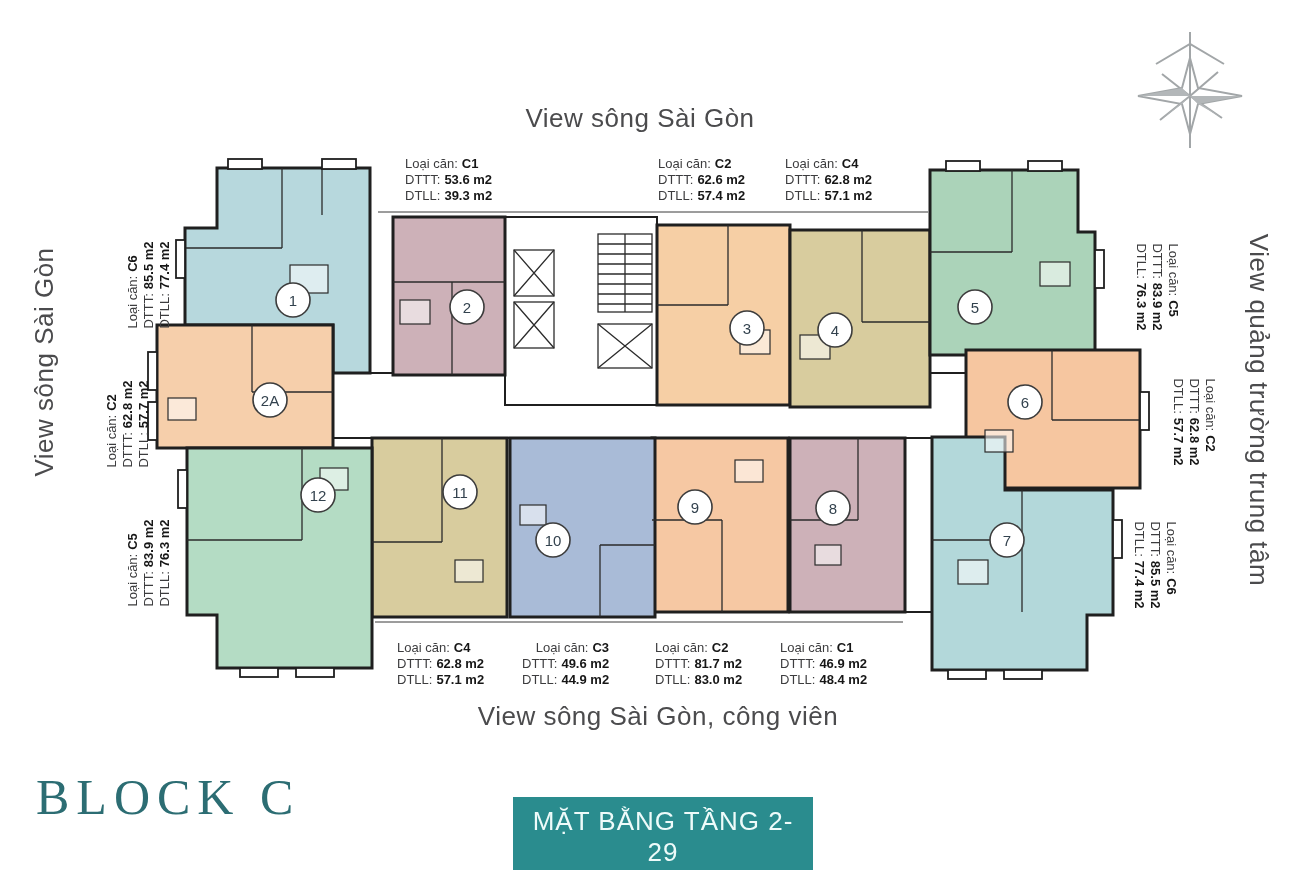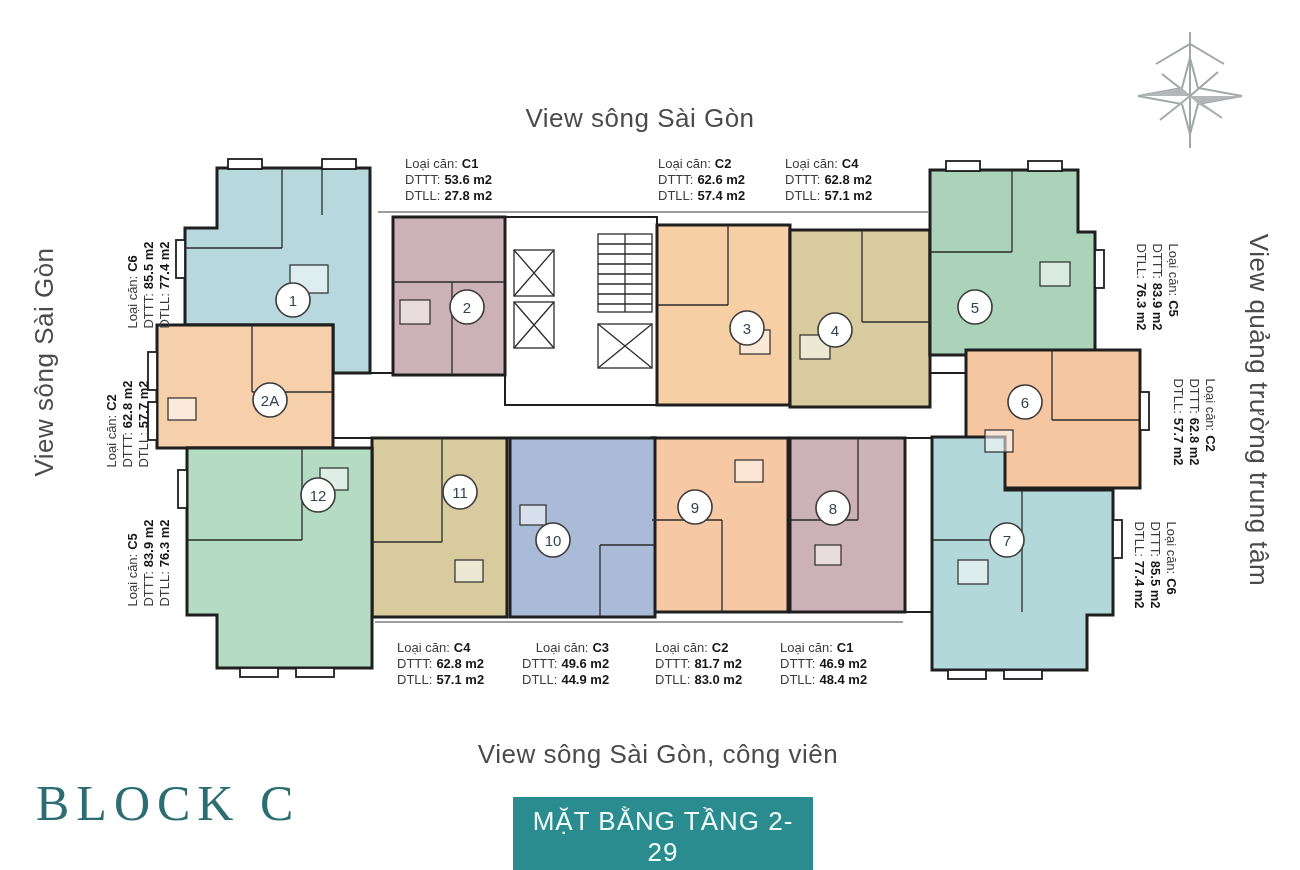--- a/index.html
+++ b/index.html
@@ -5,21 +5,21 @@
   html,body{margin:0;padding:0;background:#fff;}
   .stage{position:relative;width:1300px;height:870px;background:#fff;overflow:hidden;
          font-family:"Liberation Sans",sans-serif;}
   .view-title{position:absolute;color:#4b4b4d;font-size:26px;letter-spacing:.5px;white-space:nowrap;}
   .rotL{transform:translate(-50%,-50%) rotate(-90deg);}
   .rotR{transform:translate(-50%,-50%) rotate(90deg);}
   .spec{position:absolute;font-size:13px;color:#3c3c3e;line-height:16px;white-space:nowrap;}
   .spec .lbl{margin-right:4px;}
   .spec b{color:#161616;font-weight:700;}
   .block-title{position:absolute;left:36px;top:768px;font-family:"Liberation Serif",serif;
-               font-size:50px;letter-spacing:7px;font-weight:400;margin-top:6px;}
+               font-size:50px;letter-spacing:7px;font-weight:400;}
   .floor-btn{position:absolute;left:513px;top:797px;width:300px;height:80px;border:none;
              display:flex;align-items:center;justify-content:center;color:#eefbfa;
              font-size:26px;letter-spacing:1px;font-family:"Liberation Sans",sans-serif;cursor:pointer;}
   svg.plan{position:absolute;left:0;top:0;}
   .unit{stroke:#1f1f1f;stroke-width:3;stroke-linejoin:miter;}
   .whitebox{fill:#ffffff;stroke:#1f1f1f;stroke-width:2;}
   .inner{stroke:#2b2b2b;stroke-width:1.3;fill:none;}
   .thin{stroke:#3a3a3a;stroke-width:1;fill:none;}
   .bath{fill:rgba(255,255,255,.55);stroke:#2b2b2b;stroke-width:1.2;}
   .balc{fill:#ffffff;stroke:#1f1f1f;stroke-width:1.8;}
@@ -179,28 +179,28 @@
       <path class="compass" d="M1190,58 L1198,88 L1242,96 L1198,104 L1190,134 L1182,104 L1138,96 L1182,88 Z"></path>
       <path class="compass" d="M1190,96 L1218,72 M1190,96 L1222,118 M1190,96 L1160,120 M1190,96 L1162,74"></path>
       <polygon class="compass-fill" points="1190,96 1242,96 1198,104"></polygon>
       <polygon class="compass-fill" points="1190,96 1138,96 1182,88"></polygon>
       <polygon class="compass-fill" points="1190,96 1160,120 1182,104"></polygon>
       <polygon class="compass-fill" points="1190,96 1222,118 1198,104"></polygon>
     </g>
   </svg>
 
   <div class="view-title" style="left:640px;top:103px;transform:translateX(-50%);">View sông Sài Gòn</div>
-  <div class="view-title" style="left:658px;top:739px;transform:translateX(-50%);">View sông Sài Gòn, công viên</div>
+  <div class="view-title" style="left:658px;top:701px;transform:translateX(-50%);">View sông Sài Gòn, công viên</div>
   <div class="view-title rotL" style="left:44px;top:362px;">View sông Sài Gòn</div>
   <div class="view-title rotR" style="left:1258px;top:410px;">View quảng trường trung tâm</div>
 
   <div class="spec" style="left:405px;top:156px;">
     <div><span class="lbl">Loại căn:</span><b>C1</b></div>
     <div><span class="lbl">DTTT:</span><b>53.6 m2</b></div>
-    <div><span class="lbl">DTLL:</span><b>27.8 m2</b></div>
+    <div><span class="lbl">DTLL:</span><b>39.3 m2</b></div>
   </div>
   <div class="spec" style="left:658px;top:156px;">
     <div><span class="lbl">Loại căn:</span><b>C2</b></div>
     <div><span class="lbl">DTTT:</span><b>62.6 m2</b></div>
     <div><span class="lbl">DTLL:</span><b>57.4 m2</b></div>
   </div>
   <div class="spec" style="left:785px;top:156px;">
     <div><span class="lbl">Loại căn:</span><b>C4</b></div>
     <div><span class="lbl">DTTT:</span><b>62.8 m2</b></div>
     <div><span class="lbl">DTLL:</span><b>57.1 m2</b></div>

